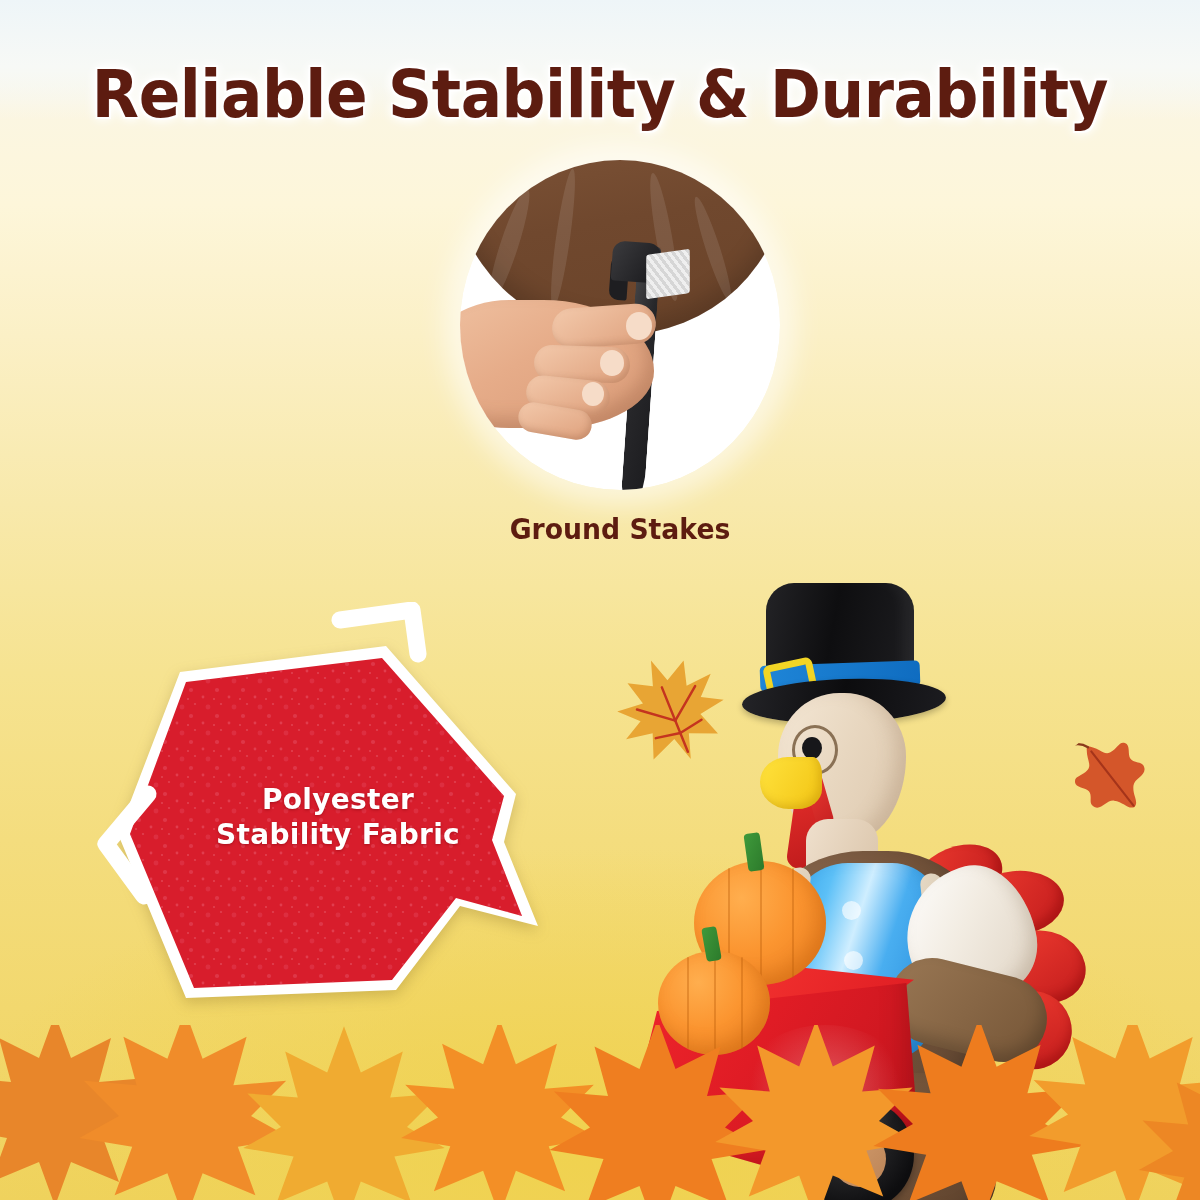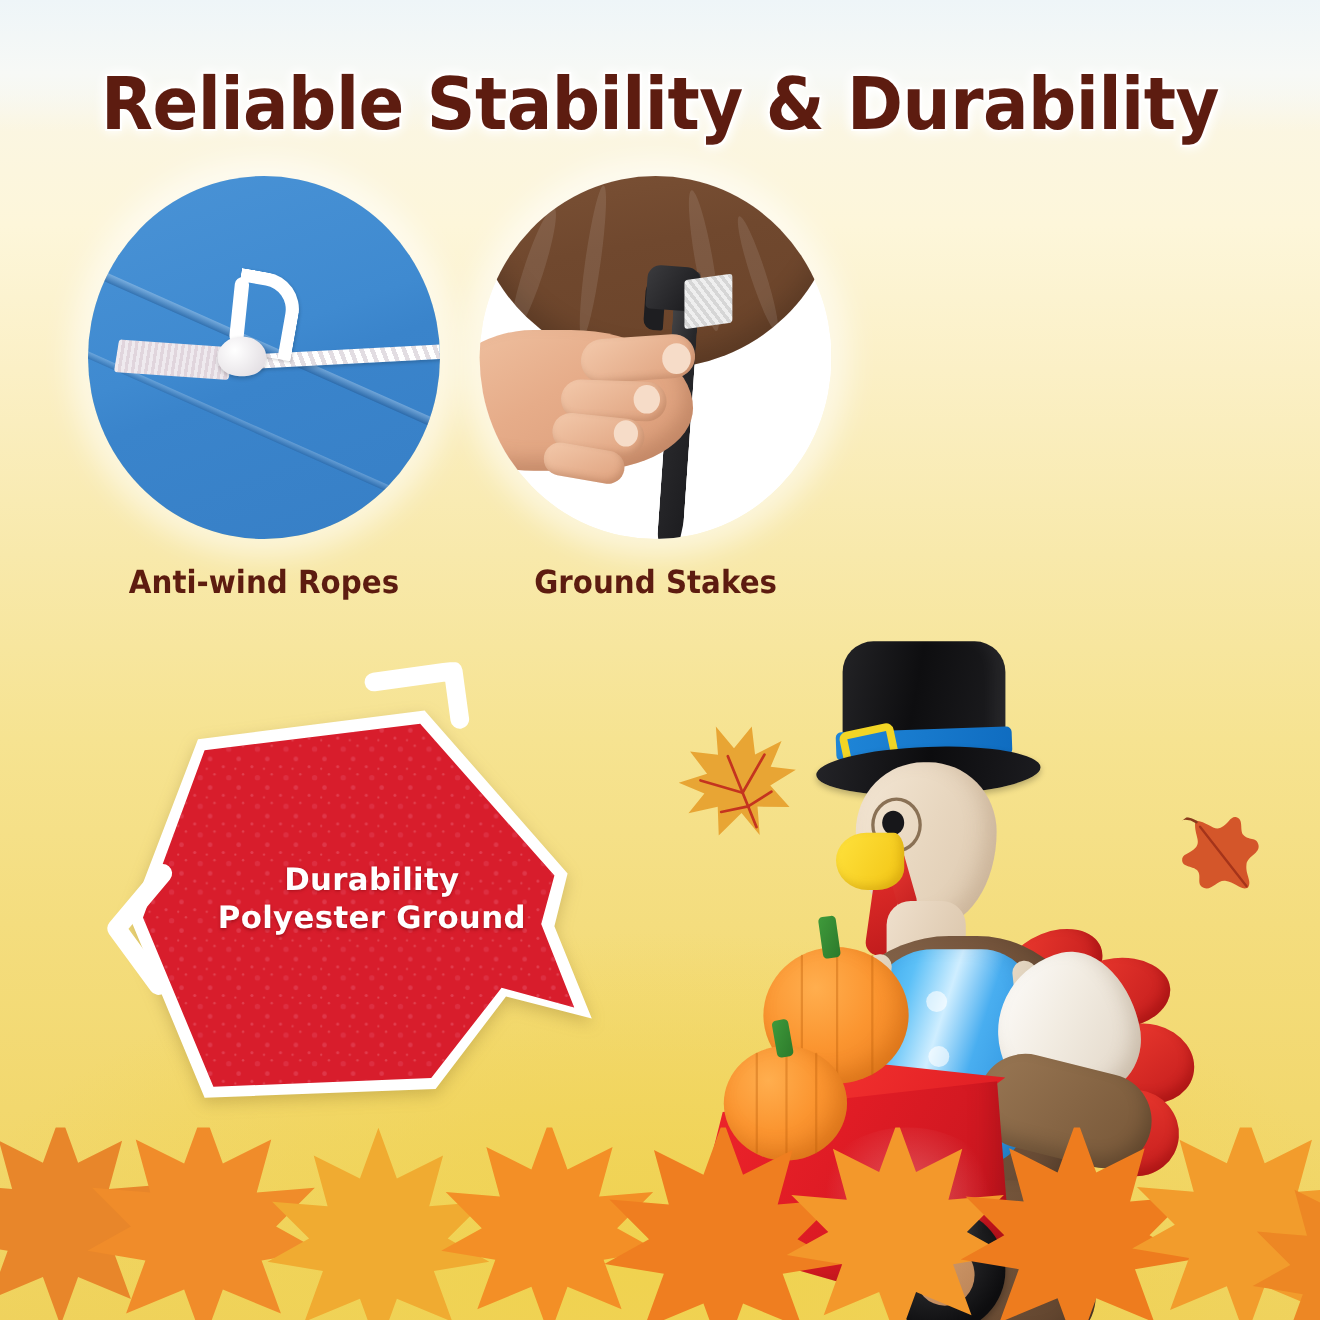--- a/index.html
+++ b/index.html
@@ -42,21 +42,21 @@
     text-shadow:
       0 0 10px #fff, 0 0 10px #fff, 0 0 16px #fff,
       2px 2px 0 rgba(255,255,255,.85), -2px -2px 0 rgba(255,255,255,.85),
       2px -2px 0 rgba(255,255,255,.85), -2px 2px 0 rgba(255,255,255,.85);
     white-space:nowrap;
   }
 
   
   .feat{position:absolute;top:160px;width:320px;}
   .feat.f1{left:80px;}
-  .feat.f2{left:436px;}
+  .feat.f2{left:460px;}
   .feat.f3{left:800px;}
   .circle{
     position:relative;width:320px;height:330px;border-radius:50%;overflow:hidden;
     box-shadow:0 0 26px 16px rgba(255,255,255,.55);
   }
   .caption{
     margin-top:22px;width:320px;text-align:center;
     font-family:"DejaVu Sans","Liberation Sans",sans-serif;
     font-weight:bold;font-size:29px;color:#5d1c10;
     transform:scaleX(0.92);white-space:nowrap;
@@ -205,33 +205,20 @@
 
 <div id="stage">
 
   <div class="topband">
     <div class="sky"></div>
 
   </div>
 
   <div class="title">Reliable Stability &amp; Durability</div>
 
-  <div class="feat f1">
-    <div class="circle">
-      <div class="c1bg"></div>
-      <div class="c1seam"></div>
-      <div class="c1seam2"></div>
-      <div class="c1webbing"></div>
-      <div class="c1rope"></div>
-      <div class="c1hook"></div>
-      <div class="c1hook2"></div>
-      <div class="c1knot"></div>
-    </div>
-    <div class="caption">Anti-wind Ropes</div>
-  </div>
 
   <div class="feat f2">
     <div class="circle">
       <div class="c2bg"></div>
       <div class="c2brown"></div>
       <div class="c2fold" style="left:40px;top:26px;width:18px;height:120px;transform:rotate(18deg);"></div>
       <div class="c2fold" style="left:96px;top:8px;width:14px;height:140px;transform:rotate(8deg);"></div>
       <div class="c2fold" style="left:196px;top:12px;width:16px;height:130px;transform:rotate(-10deg);"></div>
       <div class="c2fold" style="left:246px;top:34px;width:14px;height:110px;transform:rotate(-18deg);"></div>
 
@@ -272,22 +259,22 @@
     </svg>
 
     <svg class="bracket" style="left:222px;top:-4px;" width="110" height="62" viewBox="0 0 110 62">
       <path d="M10 18 L82 8 L88 52" stroke="#ffffff" stroke-width="17" fill="none" stroke-linecap="round" stroke-linejoin="round"></path>
     </svg>
     <svg class="bracket" style="left:-16px;top:176px;" width="76" height="128" viewBox="0 0 76 128">
       <path d="M56 12 L14 62 L52 114" stroke="#ffffff" stroke-width="17" fill="none" stroke-linecap="round" stroke-linejoin="round"></path>
     </svg>
 
     <div class="hexlabel">
-      <div>Durability</div>
-      <div>Polyester Ground</div>
+      <div>Polyester</div>
+      <div>Stability Fabric</div>
     </div>
   </div>
 
   <div class="floatleaf" style="left:612px;top:652px;transform:rotate(-22deg);">
     <svg width="118" height="112" viewBox="0 0 100 100">
       <path d="M50 4 L57 26 L77 15 L71 37 L95 35 L79 51 L97 61 L73 65 L81 87 L57 77 L50 99 L43 77 L19 87 L27 65 L3 61 L21 51 L5 35 L29 37 L23 15 L43 26 Z" fill="#e8a534"></path>
       <g stroke="#c4341f" stroke-width="2.2" fill="none" stroke-linecap="round">
         <path d="M50 92 L50 30"></path>
           <path d="M50 62 L22 40"></path>
           <path d="M50 62 L78 40"></path>

